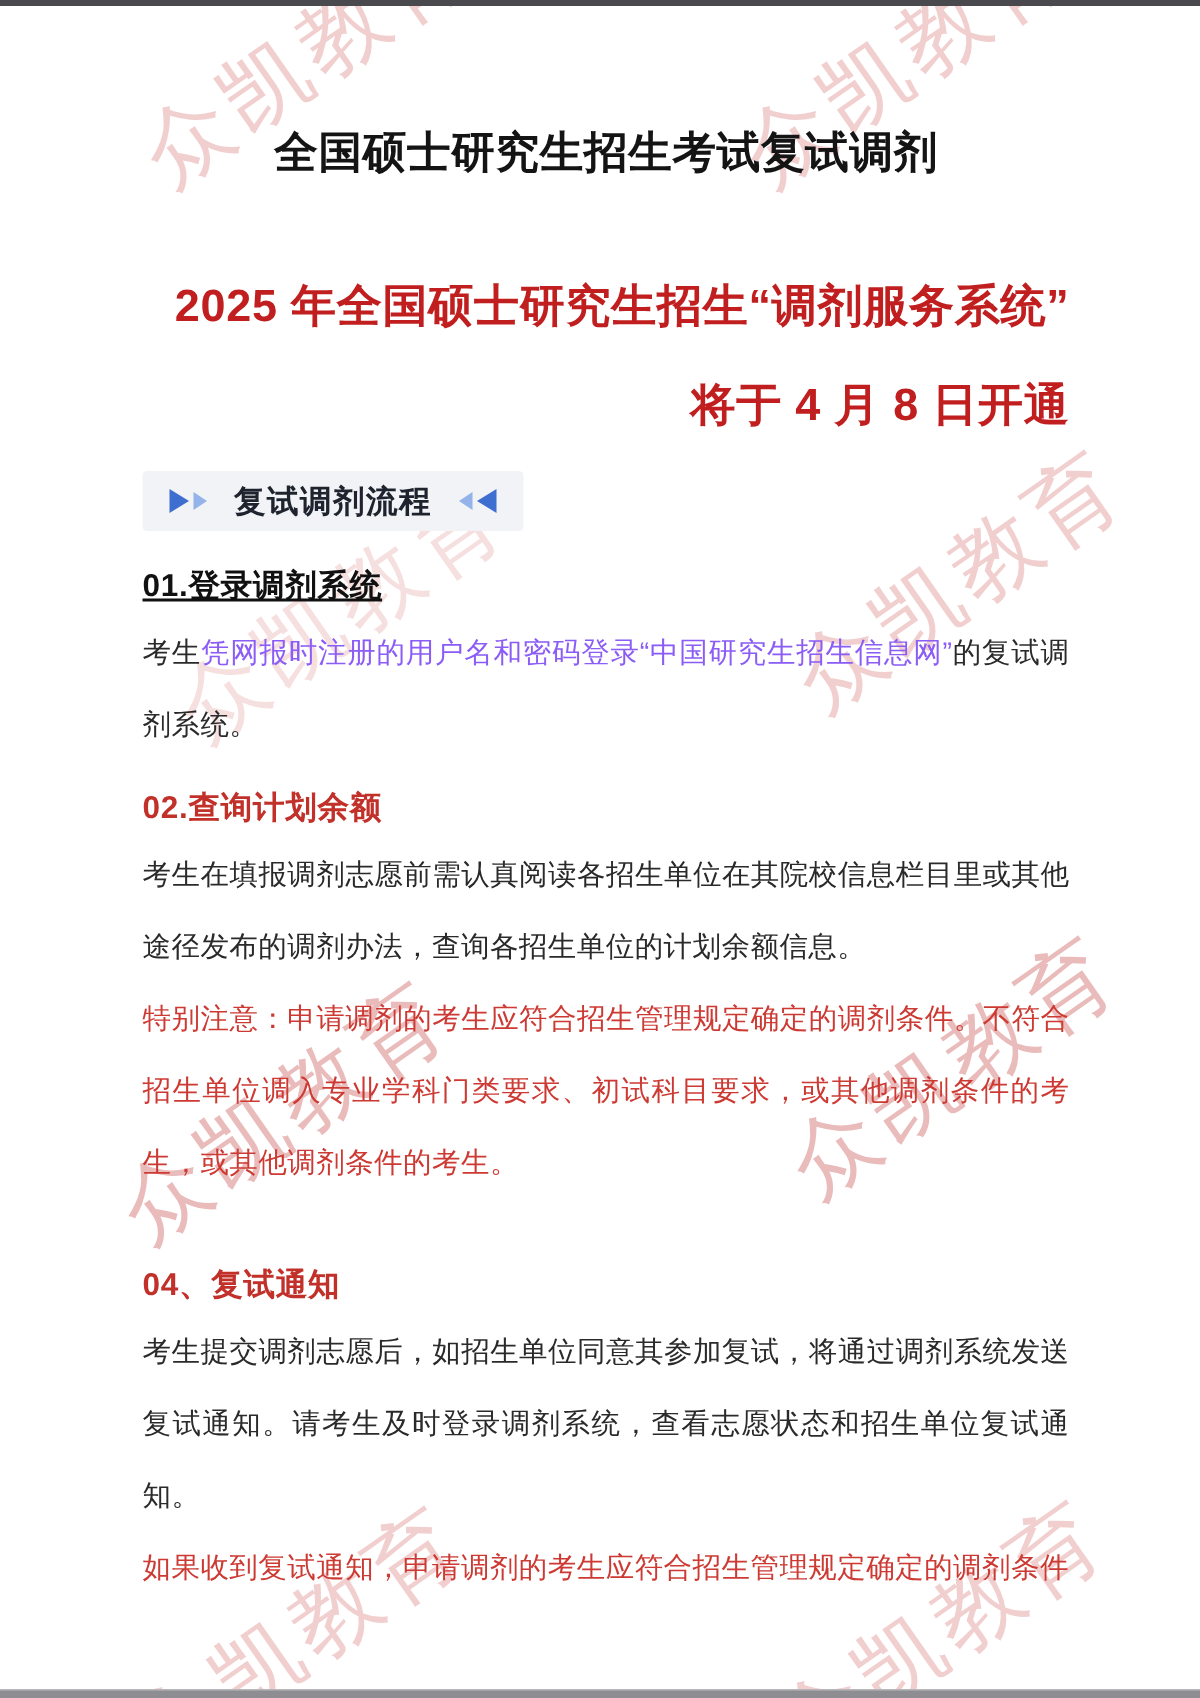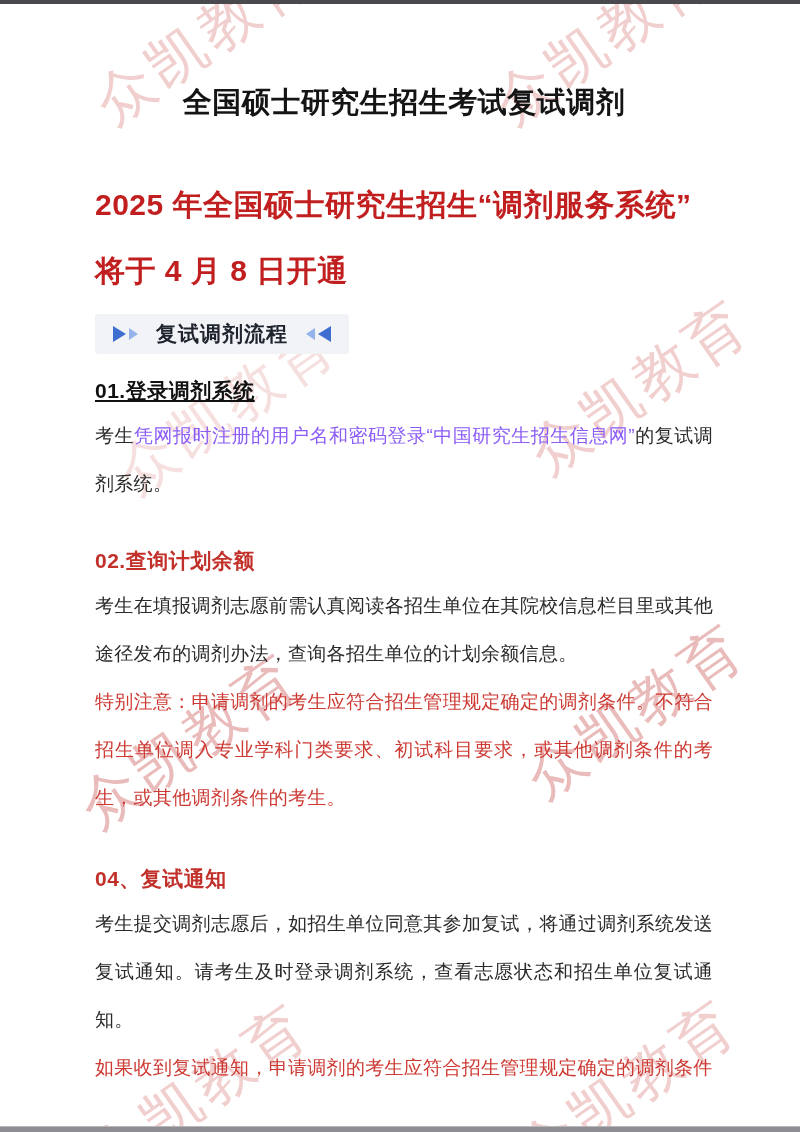--- a/index.html
+++ b/index.html
@@ -23,37 +23,37 @@
   .wm5{left:190px;top:742px;}
   .wm6{left:636px;top:712px;}
   .wm7{left:200px;top:1092px;}
   .wm8{left:628px;top:1088px;}
 
   
   .content{position:absolute;left:95px;top:0;width:618px;z-index:2;}
 
   .doc-title{padding-top:84px;text-align:center;font-size:29px;line-height:36px;
              font-weight:900;color:#141414;letter-spacing:0.5px;}
-  .doc-subtitle{margin-top:52px;text-align:left;font-size:30px;line-height:66px;
+  .doc-subtitle{margin-top:52px;text-align:right;font-size:30px;line-height:66px;
                 font-weight:bold;color:#c11f1f;letter-spacing:0.5px;}
 
   .banner{margin-top:10px;display:inline-flex;align-items:center;height:40px;
           background:#f1f3f7;border-radius:3px;padding:0 18px;}
   .banner-label{font-size:21px;font-weight:bold;color:#1e232e;margin:0 18px;letter-spacing:1px;}
   .tri{width:0;height:0;display:inline-block;}
   .tri-r-big{border-top:8px solid transparent;border-bottom:8px solid transparent;border-left:13px solid #3d6ed0;margin-right:3px;}
   .tri-r-sm{border-top:6px solid transparent;border-bottom:6px solid transparent;border-left:9px solid #93b3ea;}
   .tri-l-sm{border-top:6px solid transparent;border-bottom:6px solid transparent;border-right:9px solid #93b3ea;margin-right:3px;}
   .tri-l-big{border-top:8px solid transparent;border-bottom:8px solid transparent;border-right:13px solid #3d6ed0;}
   .arrow-group{display:inline-flex;align-items:center;}
 
   .sec-heading{font-size:21px;line-height:26px;font-weight:bold;color:#111111;letter-spacing:0.5px;}
   .sec-heading.red{color:#c2302a;}
   .h-s1{margin-top:24px;text-decoration:underline;}
-  .h-s2{margin-top:40px;}
+  .h-s2{margin-top:18px;}
   .h-s4{margin-top:44px;}
 
   .para{margin-top:10px;font-size:19px;line-height:48px;color:#2a2a2a;
         text-align:justify;text-justify:inter-ideograph;letter-spacing:0.3px;}
   .para.tight{margin-top:8px;}
   .para.no-gap{margin-top:0;}
   .red-inline{color:#8b5cf6;}
   .para.red-note{color:#cd3a33;}
 </style>
 </head>

